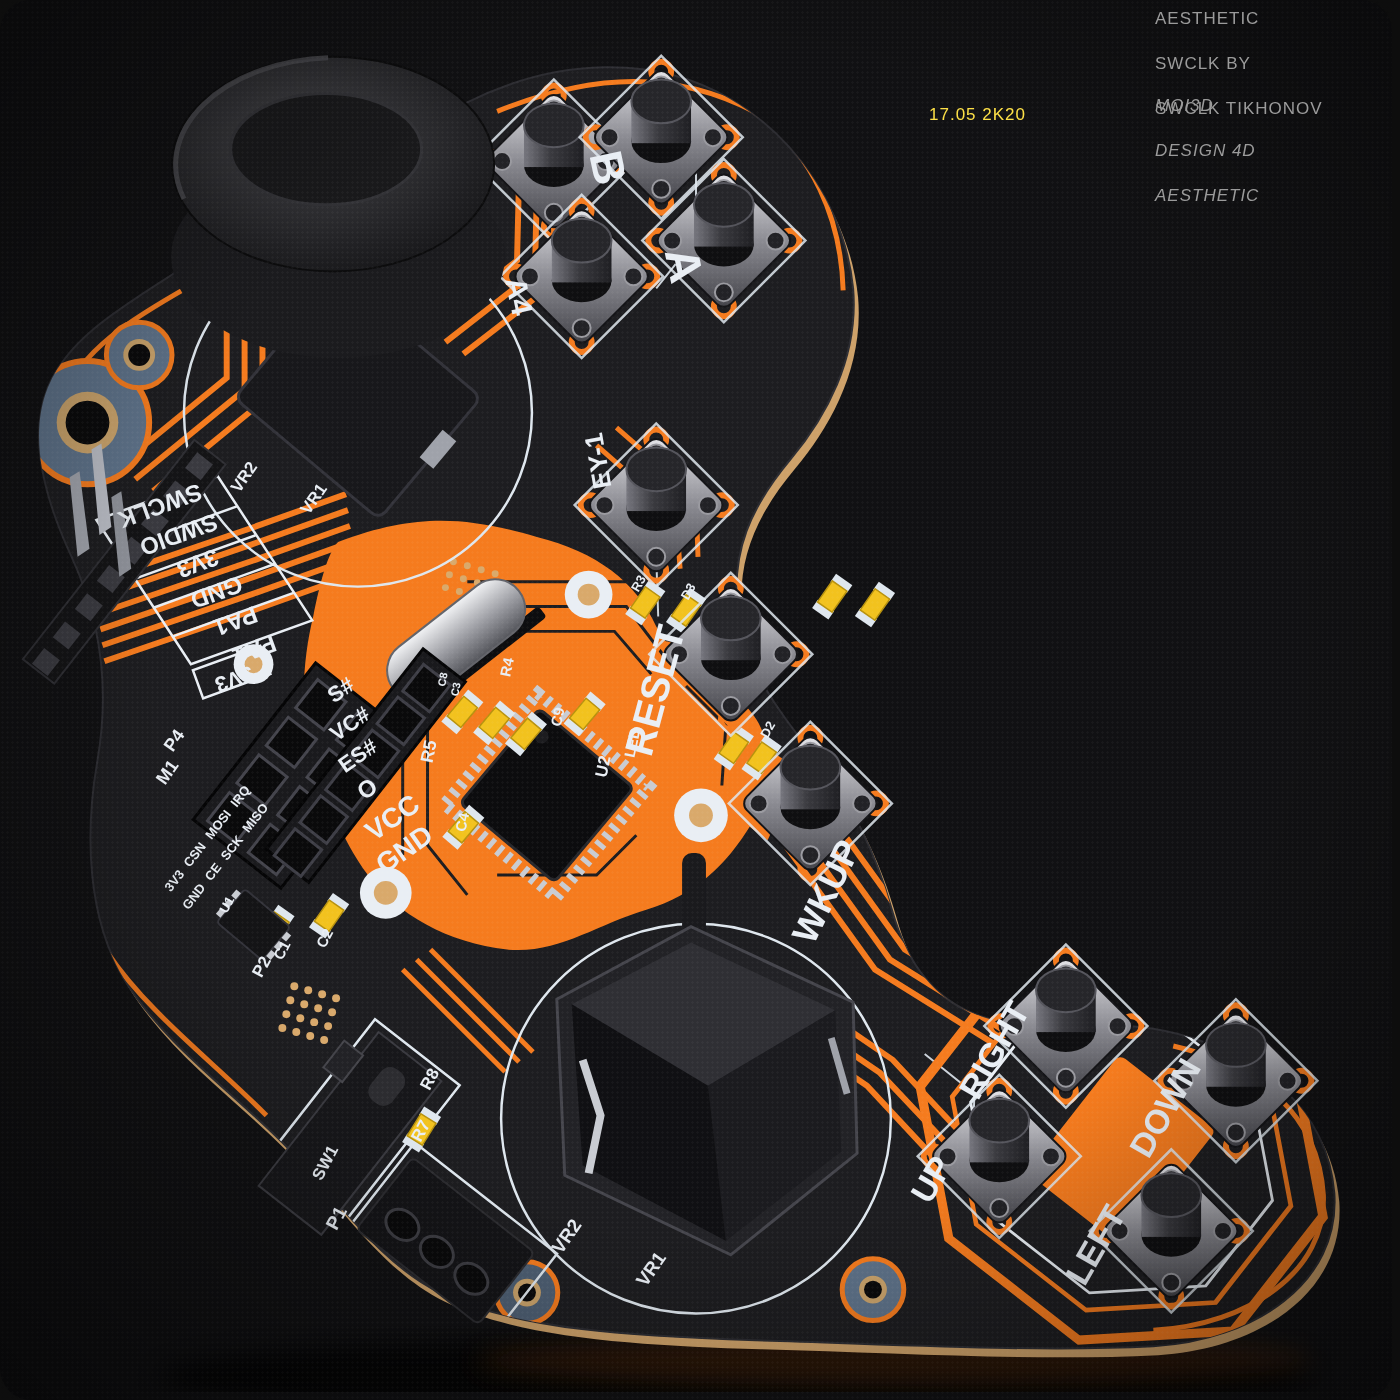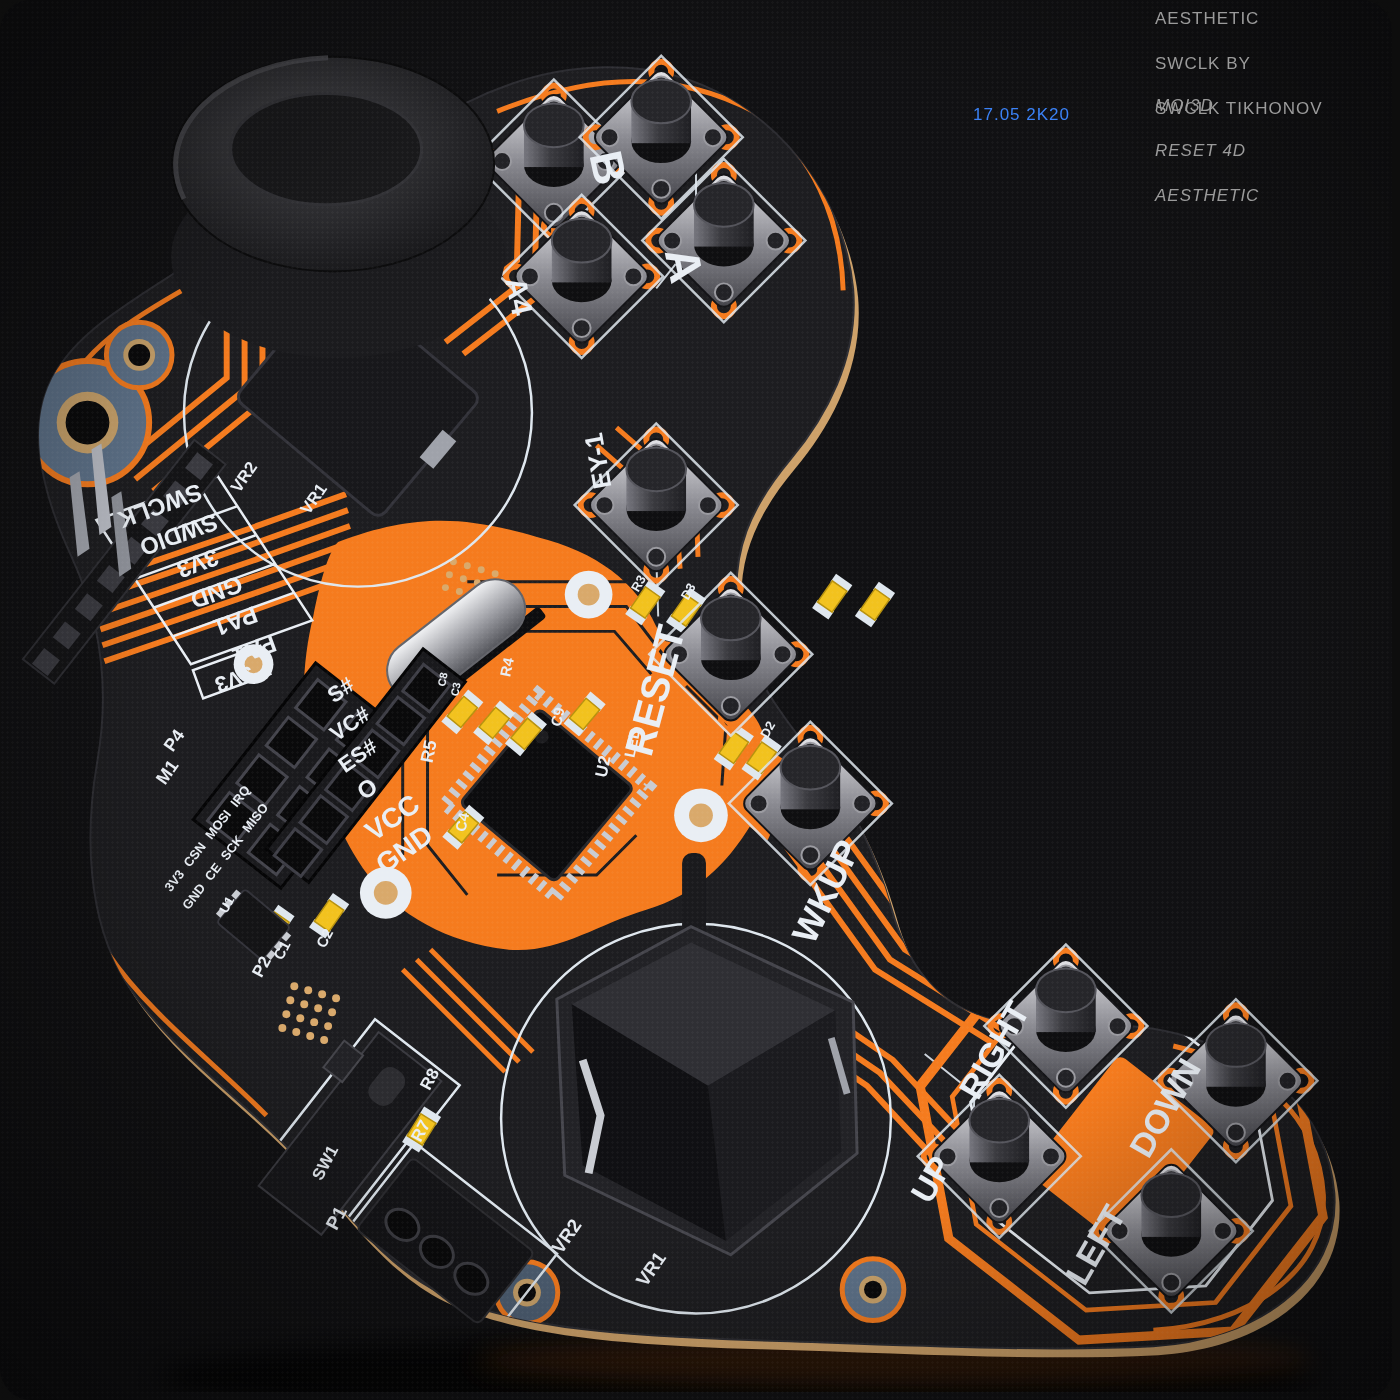--- a/index.html
+++ b/index.html
@@ -10,21 +10,21 @@
         background-image:radial-gradient(rgba(255,255,255,0.035) 1px, transparent 1.3px);
         background-size:5px 5px;}
   #vignette{position:absolute;inset:0;pointer-events:none;z-index:6;
         background:radial-gradient(ellipse at 52% 46%, transparent 55%, rgba(0,0,0,0.55) 100%);}
   #scene{position:absolute;inset:0;z-index:2;}
   .note{position:absolute;z-index:7;color:#9b9b9b;
         font:17px/1.33 "Liberation Sans",sans-serif;
         letter-spacing:1px;white-space:pre-line;}
   #credit-block{left:1155px;top:8px;}
   #software-block{left:1155px;top:95px;font-style:italic;}
-  #date-note{left:929px;top:104px;color:#3b82f6;margin-left:44px;}
+  #date-note{left:929px;top:104px;color:#fde047;}
   svg text{font-family:"Liberation Sans",sans-serif;font-weight:bold;}
   .silk{fill:#e9eef4;}
 </style>
 </head>
 <body>
 
 <div id="stage">
   <svg id="scene" viewBox="0 0 1400 1400">
     <defs>
       <path id="boardShape" d="M 470,103 C 560,58 660,55 735,100 C 800,138 850,210 858,290
@@ -434,20 +434,20 @@
       <text class="silk" font-size="15" text-anchor="middle" transform="translate(288,958) rotate(-62)">C1</text>
       <text class="silk" font-size="15" text-anchor="middle" transform="translate(331,946) rotate(-62)">C2</text>
     </g>
   </svg>
 
   <div class="note" id="credit-block"><span>AESTHETIC</span><br>
 <span>SWCLK BY</span><br>
 <span>SWCLK TIKHONOV</span></div>
 
   <div class="note" id="software-block"><span>MOI3D</span><br>
-<span>RESET 4D</span><br>
+<span>DESIGN 4D</span><br>
 <span>AESTHETIC</span></div>
 
   <div class="note" id="date-note">17.05 2K20</div>
 
   <div id="dots"></div>
   <div id="vignette"></div>
 </div>
 
 </body></html>

